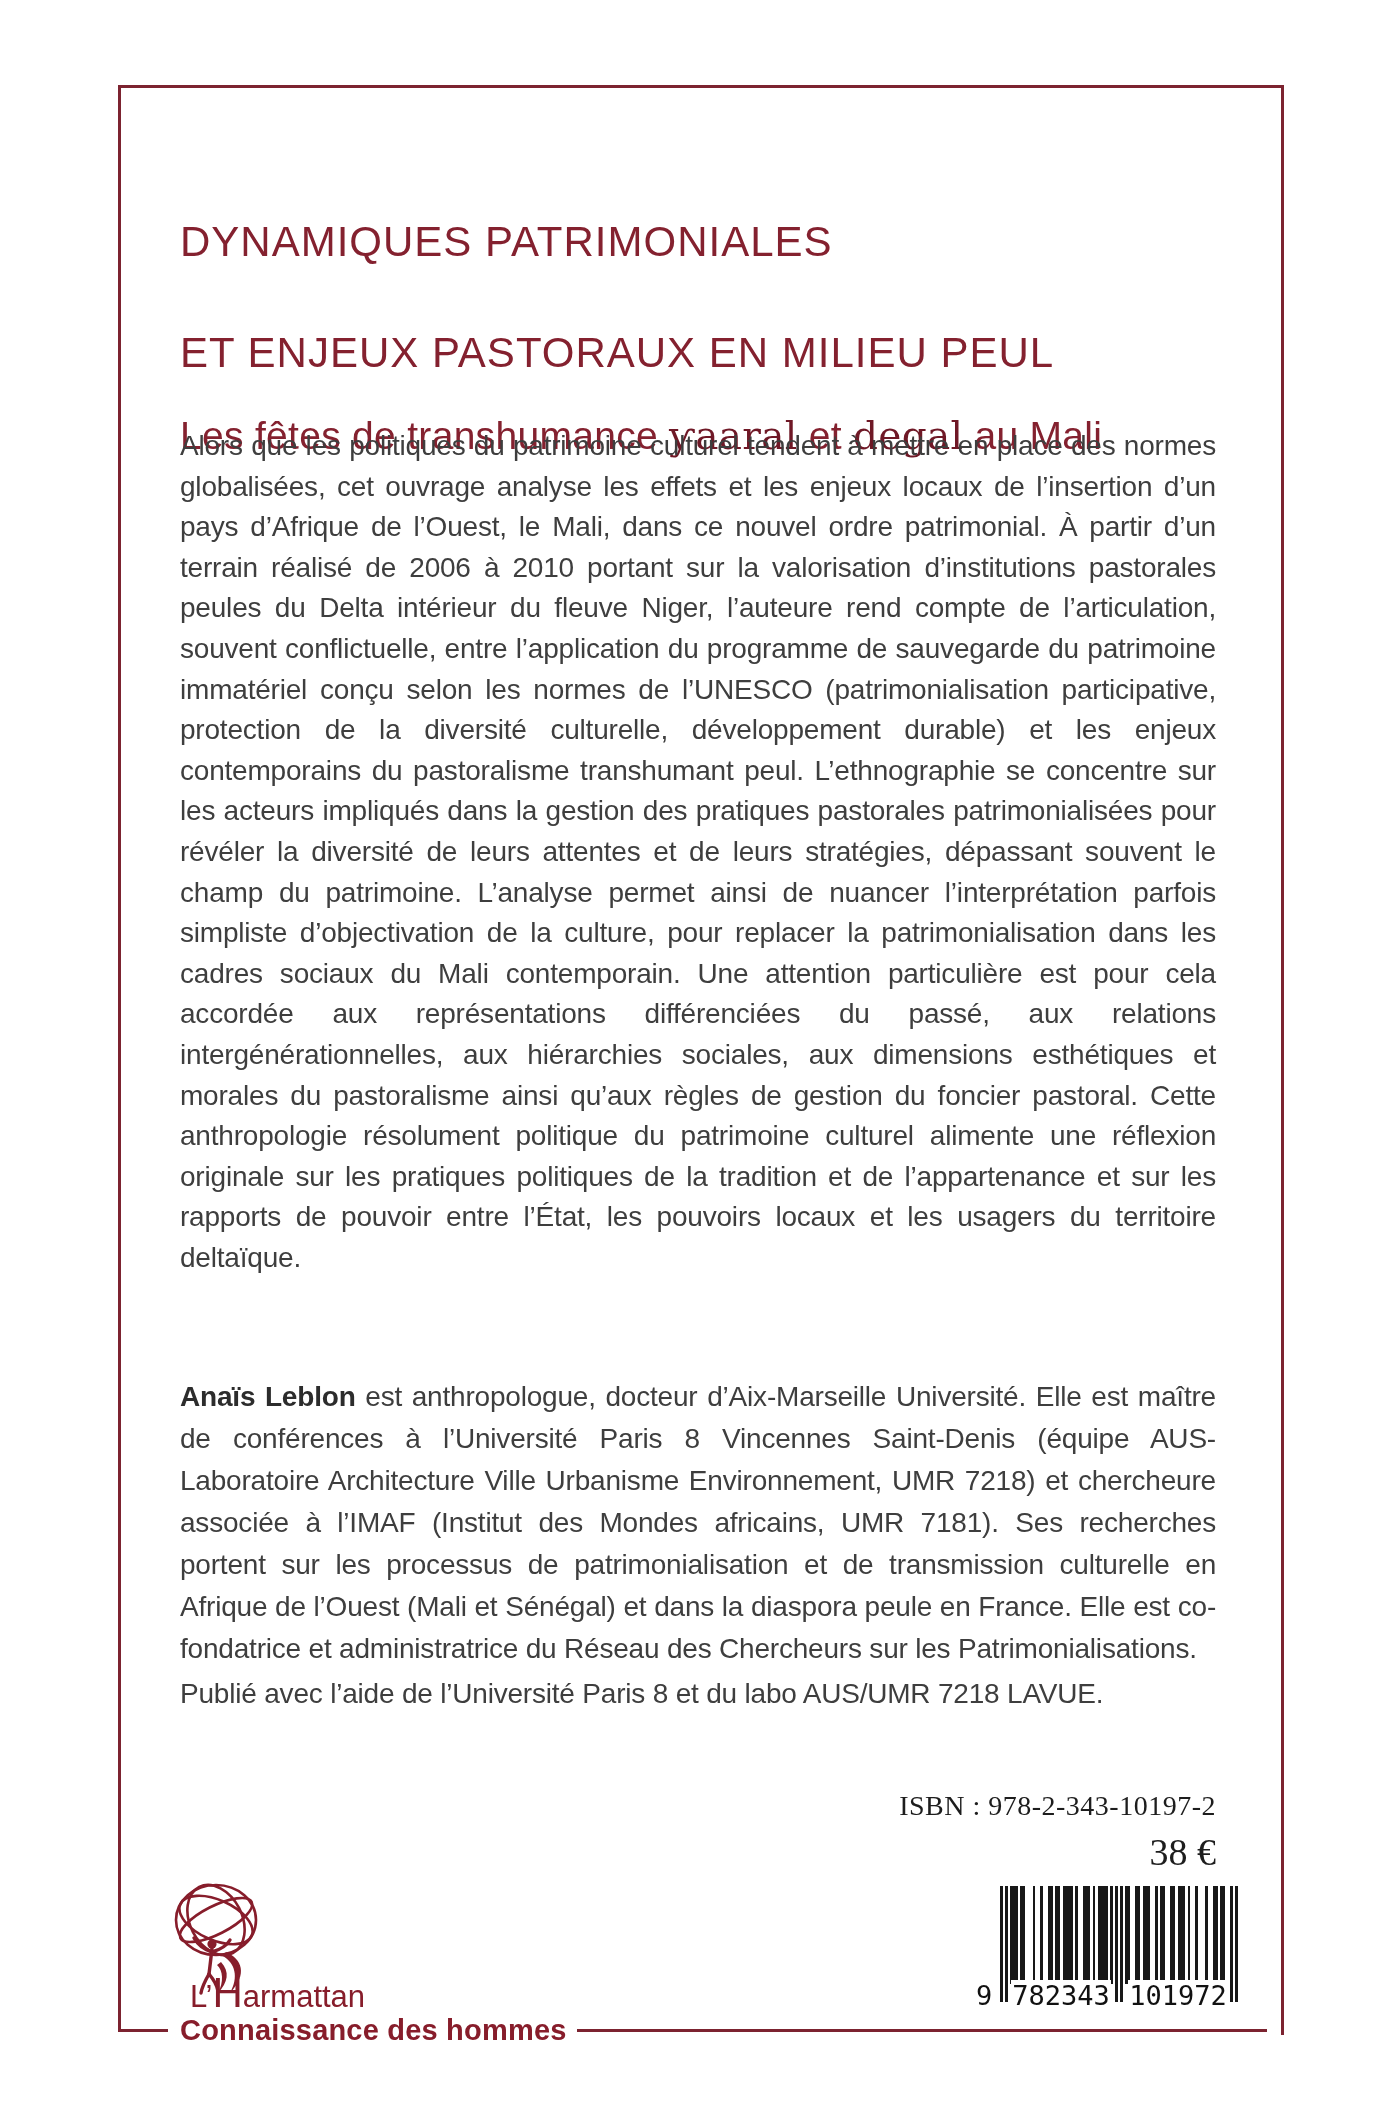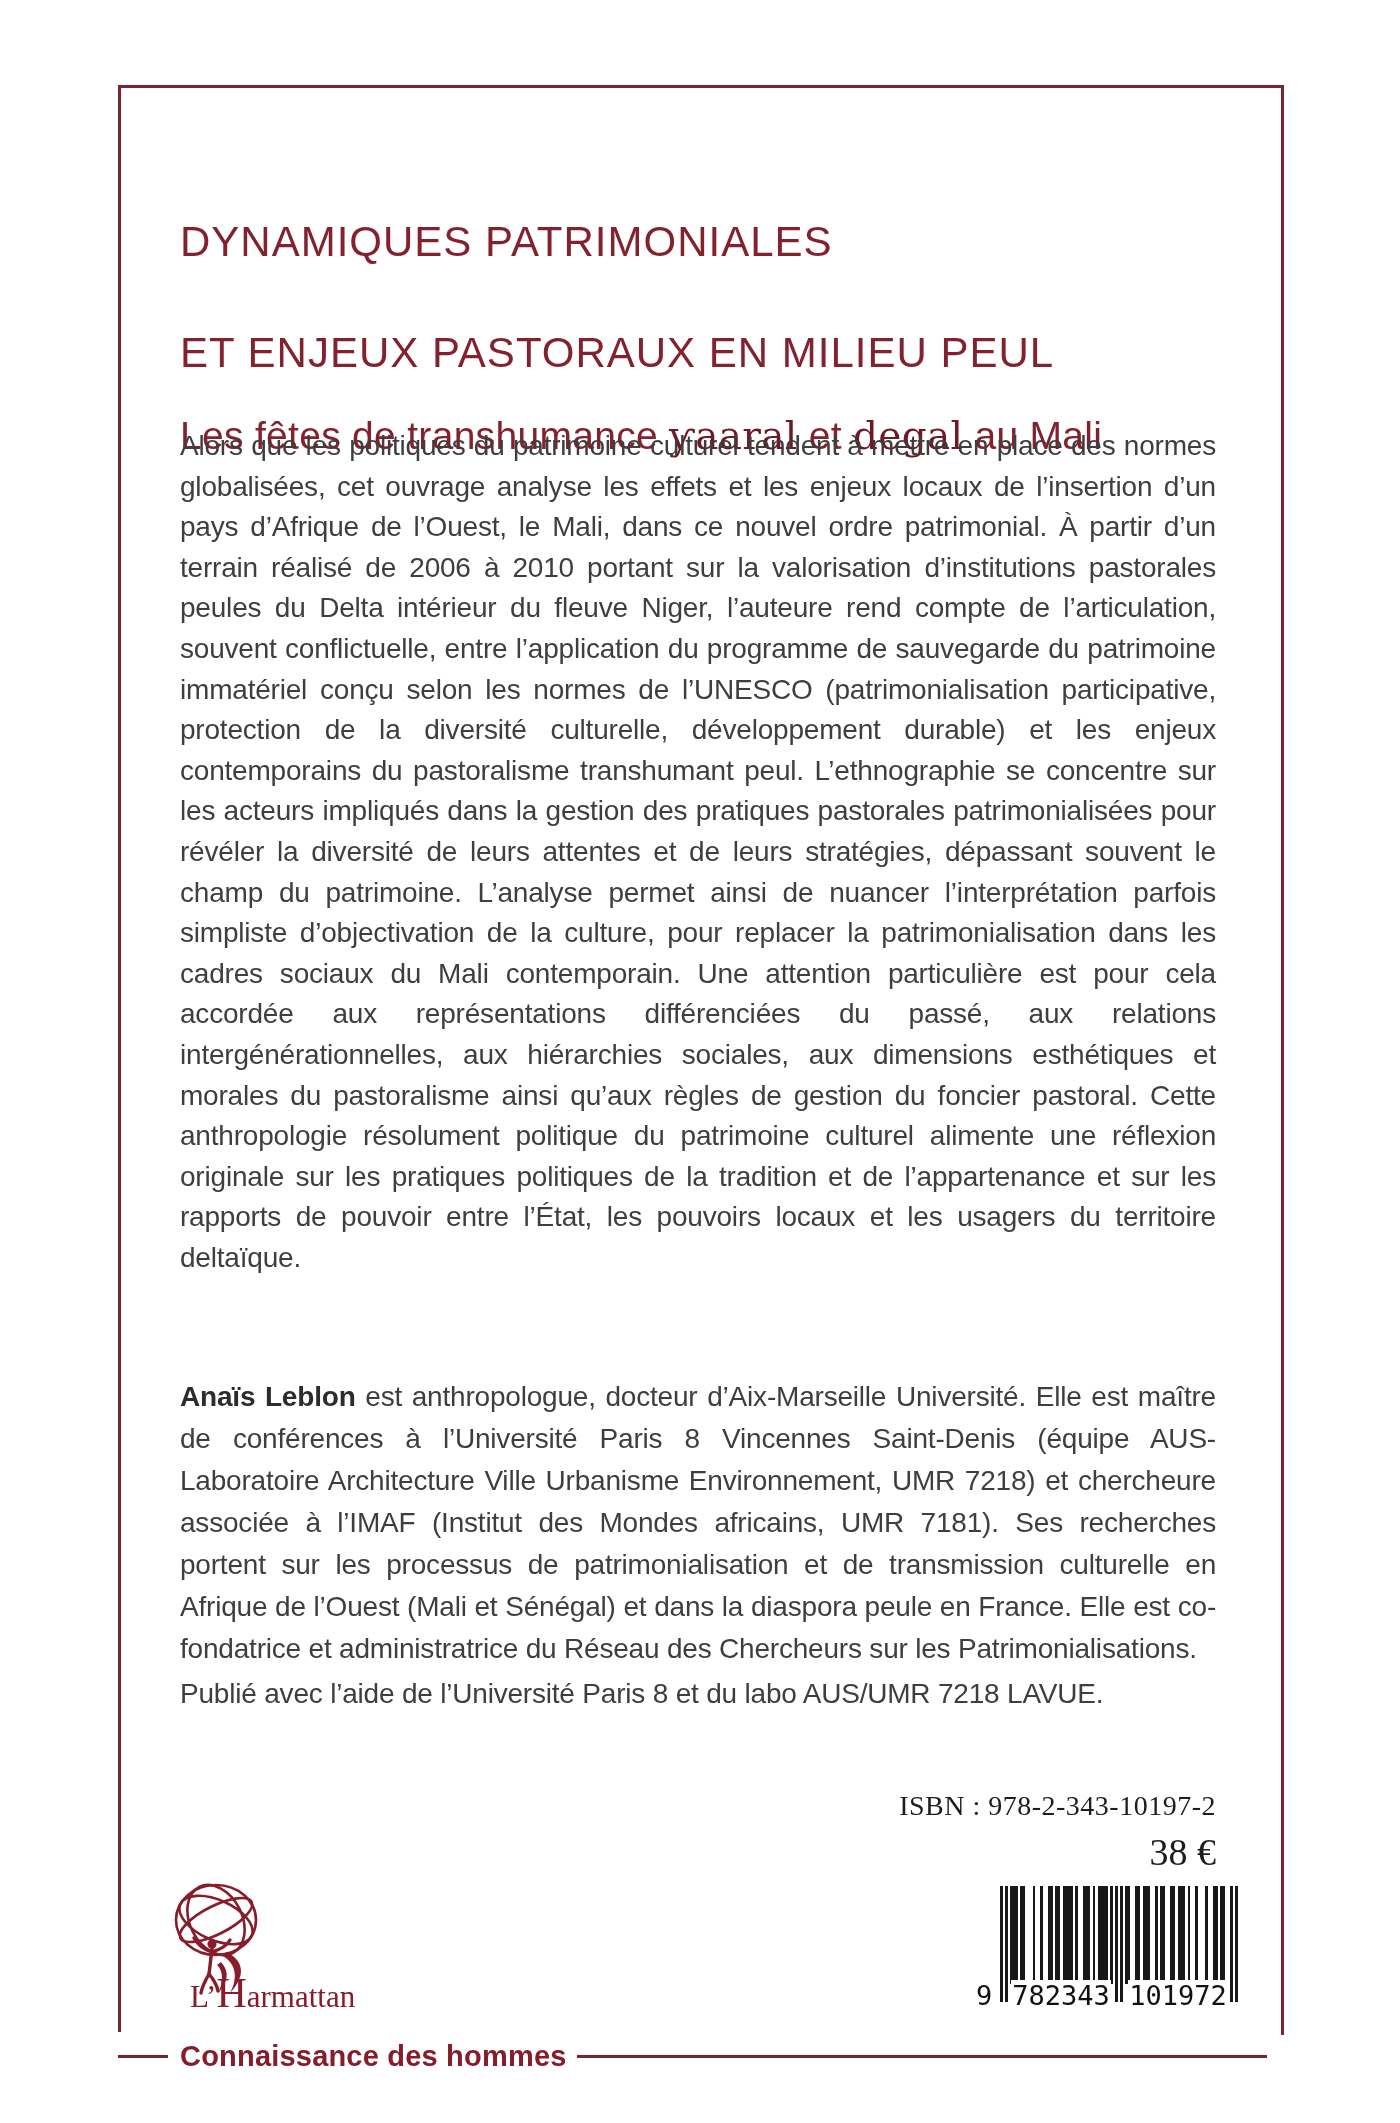--- a/index.html
+++ b/index.html
@@ -72,27 +72,27 @@
     top:94px;height:32px;line-height:32px;text-align:center;
   }
   .bc-first{left:-24px;width:20px;text-align:left;background:transparent;}
   .bc-left{left:11px;width:100px;}
   .bc-right{left:128px;width:100px;}
 
   
   .logo-globe{position:absolute;left:168px;top:1882px;}
   .imprint{
     position:absolute;left:190px;top:1976px;
-    font-family:Liberation Serif, serif;color:#871d2b;
+    font-family:Liberation Sans, sans-serif;color:#871d2b;
     font-size:31px;line-height:34px;white-space:nowrap;
   }
   .imprint .imprint-h{font-size:42px;}
   .collection-row{
     position:absolute;left:118px;top:2011px;width:1149px;height:38px;
-    display:flex;align-items:center;margin-top:26px;
+    display:flex;align-items:center;
   }
   .collection-stub{width:50px;height:3px;background:#7c2330;}
   .collection-label{
     margin:0 10px 0 12px;font-size:29px;font-weight:bold;
     color:#871d2b;letter-spacing:.2px;white-space:nowrap;
   }
   .collection-rule{flex:1;height:3px;background:#7c2330;}
 </style>
 </head>
 <body>

